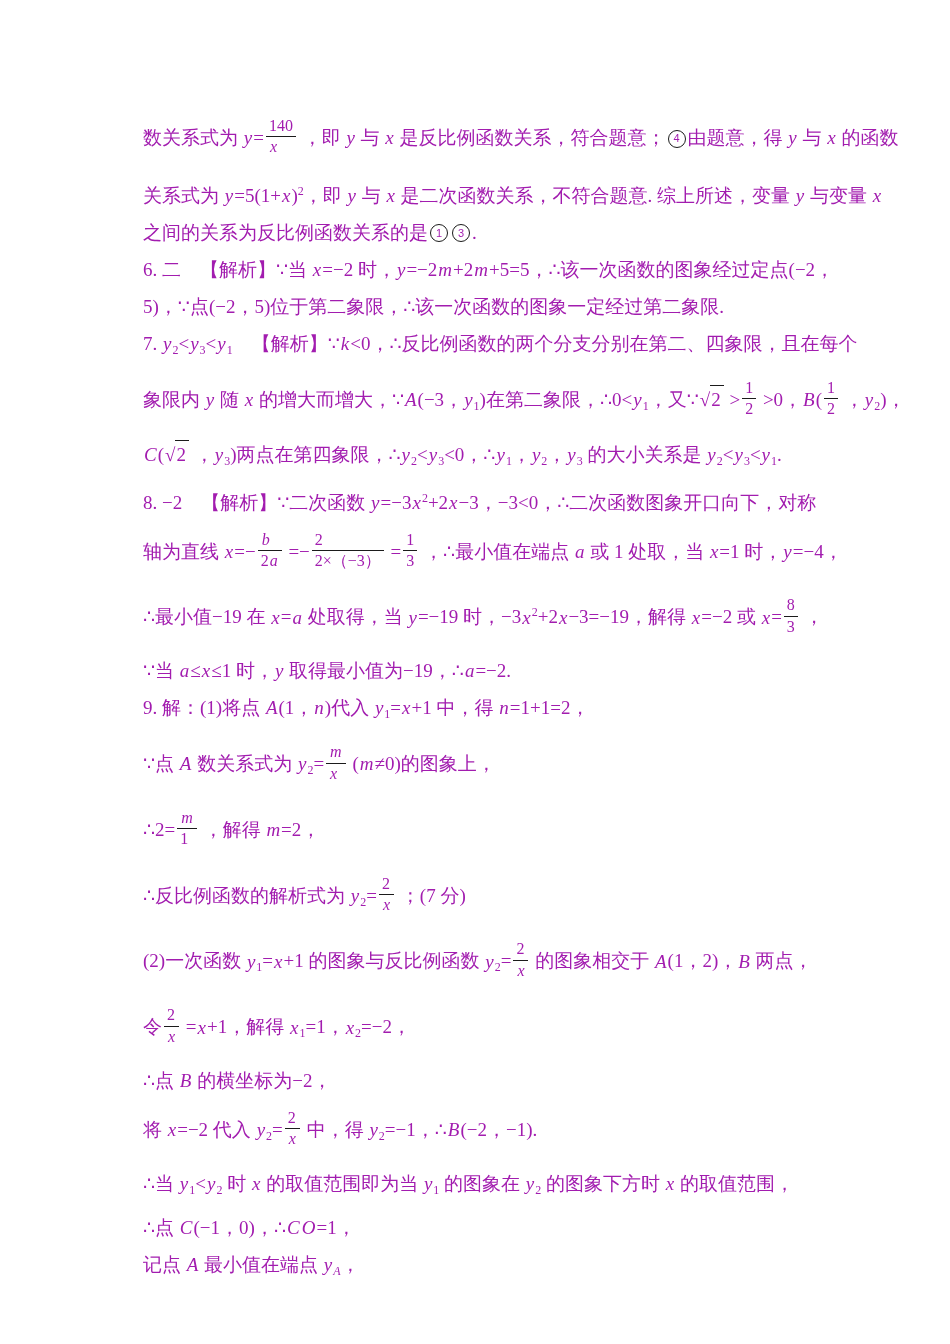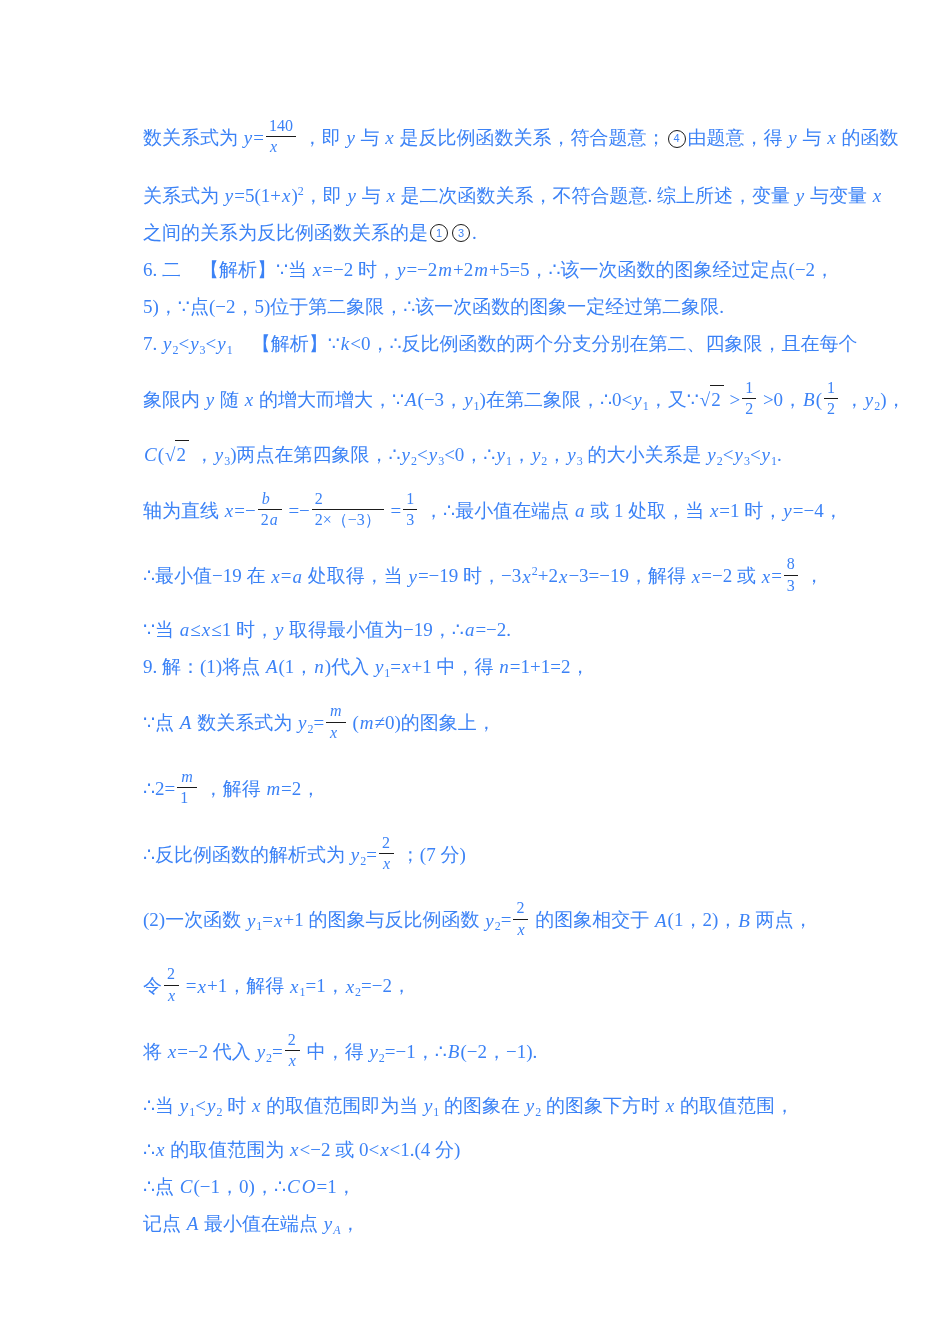--- a/index.html
+++ b/index.html
@@ -1,20 +1,20 @@
 <!DOCTYPE html>
 <html><head>
 <meta charset="utf-8">
 <style>
   html,body{margin:0;padding:0;background:#e8e8e8;}
   .page{
     position:relative;
     width:950px;height:1344px;
     background:#ffffff;
-    color:#3b82f6;
+    color:#a21caf;
     font-family:"Liberation Serif","DejaVu Serif","DejaVu Sans",serif;
     overflow:hidden;
     margin:0 auto;
   }
   .content{
     position:absolute;
     left:143px;top:112px;
     width:730px;
   }
   .doc-line{
@@ -58,28 +58,29 @@
 <div class="page">
   <div class="content" id="doc">
       <div class="doc-line"><span class="t">数关系式为 </span><span class="v">y</span><span class="t">=</span><span class="fr"><span class="fn"><span class="t">140</span></span><span class="fd"><span class="v">x</span></span></span><span class="t"> ，即 </span><span class="v">y</span><span class="t"> 与 </span><span class="v">x</span><span class="t"> 是反比例函数关系，符合题意；</span><span class="ci">4</span><span class="t">由题意，得 </span><span class="v">y</span><span class="t"> 与 </span><span class="v">x</span><span class="t"> 的函数</span></div>
       <div class="doc-line"><span class="t">关系式为 </span><span class="v">y</span><span class="t">=5(1+</span><span class="v">x</span><span class="t">)</span><span class="sp">2</span><span class="t">，即 </span><span class="v">y</span><span class="t"> 与 </span><span class="v">x</span><span class="t"> 是二次函数关系，不符合题意. 综上所述，变量 </span><span class="v">y</span><span class="t"> 与变量 </span><span class="v">x</span></div>
       <div class="doc-line"><span class="t">之间的关系为反比例函数关系的是</span><span class="ci">1</span><span class="ci">3</span><span class="t">.</span></div>
       <div class="doc-line"><span class="t">6. 二　【解析】∵当 </span><span class="v">x</span><span class="t">=−2 时，</span><span class="v">y</span><span class="t">=−2</span><span class="v">m</span><span class="t">+2</span><span class="v">m</span><span class="t">+5=5，∴该一次函数的图象经过定点(−2，</span></div>
       <div class="doc-line"><span class="t">5)，∵点(−2，5)位于第二象限，∴该一次函数的图象一定经过第二象限.</span></div>
       <div class="doc-line"><span class="t">7. </span><span class="v">y</span><span class="sb">2</span><span class="t">&lt;</span><span class="v">y</span><span class="sb">3</span><span class="t">&lt;</span><span class="v">y</span><span class="sb">1</span><span class="t">　【解析】∵</span><span class="v">k</span><span class="t">&lt;0，∴反比例函数的两个分支分别在第二、四象限，且在每个</span></div>
       <div class="doc-line"><span class="t">象限内 </span><span class="v">y</span><span class="t"> 随 </span><span class="v">x</span><span class="t"> 的增大而增大，∵</span><span class="v">A</span><span class="t">(−3，</span><span class="v">y</span><span class="sb">1</span><span class="t">)在第二象限，∴0&lt;</span><span class="v">y</span><span class="sb">1</span><span class="t">，又∵</span><span class="sq"><span class="sqs">√</span><span class="sqb">2</span></span><span class="t"> &gt;</span><span class="fr"><span class="fn"><span class="t">1</span></span><span class="fd"><span class="t">2</span></span></span><span class="t"> &gt;0，</span><span class="v">B</span><span class="t">(</span><span class="fr"><span class="fn"><span class="t">1</span></span><span class="fd"><span class="t">2</span></span></span><span class="t"> ，</span><span class="v">y</span><span class="sb">2</span><span class="t">)，</span></div>
       <div class="doc-line"><span class="v">C</span><span class="t">(</span><span class="sq"><span class="sqs">√</span><span class="sqb">2</span></span><span class="t"> ，</span><span class="v">y</span><span class="sb">3</span><span class="t">)两点在第四象限，∴</span><span class="v">y</span><span class="sb">2</span><span class="t">&lt;</span><span class="v">y</span><span class="sb">3</span><span class="t">&lt;0，∴</span><span class="v">y</span><span class="sb">1</span><span class="t">，</span><span class="v">y</span><span class="sb">2</span><span class="t">，</span><span class="v">y</span><span class="sb">3</span><span class="t"> 的大小关系是 </span><span class="v">y</span><span class="sb">2</span><span class="t">&lt;</span><span class="v">y</span><span class="sb">3</span><span class="t">&lt;</span><span class="v">y</span><span class="sb">1</span><span class="t">.</span></div>
+      <div class="doc-line"><span class="t">8. −2　【解析】∵二次函数 </span><span class="v">y</span><span class="t">=−3</span><span class="v">x</span><span class="sp">2</span><span class="t">+2</span><span class="v">x</span><span class="t">−3，−3&lt;0，∴二次函数图象开口向下，对称</span></div>
       <div class="doc-line"><span class="t">轴为直线 </span><span class="v">x</span><span class="t">=−</span><span class="fr"><span class="fn"><span class="v">b</span></span><span class="fd"><span class="t">2</span><span class="v">a</span></span></span><span class="t"> =−</span><span class="fr"><span class="fn"><span class="t">2</span></span><span class="fd"><span class="t">2×（−3）</span></span></span><span class="t"> =</span><span class="fr"><span class="fn"><span class="t">1</span></span><span class="fd"><span class="t">3</span></span></span><span class="t"> ，∴最小值在端点 </span><span class="v">a</span><span class="t"> 或 1 处取，当 </span><span class="v">x</span><span class="t">=1 时，</span><span class="v">y</span><span class="t">=−4，</span></div>
       <div class="doc-line"><span class="t">∴最小值−19 在 </span><span class="v">x</span><span class="t">=</span><span class="v">a</span><span class="t"> 处取得，当 </span><span class="v">y</span><span class="t">=−19 时，−3</span><span class="v">x</span><span class="sp">2</span><span class="t">+2</span><span class="v">x</span><span class="t">−3=−19，解得 </span><span class="v">x</span><span class="t">=−2 或 </span><span class="v">x</span><span class="t">=</span><span class="fr"><span class="fn"><span class="t">8</span></span><span class="fd"><span class="t">3</span></span></span><span class="t"> ，</span></div>
       <div class="doc-line"><span class="t">∵当 </span><span class="v">a</span><span class="t">≤</span><span class="v">x</span><span class="t">≤1 时，</span><span class="v">y</span><span class="t"> 取得最小值为−19，∴</span><span class="v">a</span><span class="t">=−2.</span></div>
       <div class="doc-line"><span class="t">9. 解：(1)将点 </span><span class="v">A</span><span class="t">(1，</span><span class="v">n</span><span class="t">)代入 </span><span class="v">y</span><span class="sb">1</span><span class="t">=</span><span class="v">x</span><span class="t">+1 中，得 </span><span class="v">n</span><span class="t">=1+1=2，</span></div>
       <div class="doc-line"><span class="t">∵点 </span><span class="v">A</span><span class="t"> 数关系式为 </span><span class="v">y</span><span class="sb">2</span><span class="t">=</span><span class="fr"><span class="fn"><span class="v">m</span></span><span class="fd"><span class="v">x</span></span></span><span class="t"> (</span><span class="v">m</span><span class="t">≠0)的图象上，</span></div>
       <div class="doc-line"><span class="t">∴2=</span><span class="fr"><span class="fn"><span class="v">m</span></span><span class="fd"><span class="t">1</span></span></span><span class="t"> ，解得 </span><span class="v">m</span><span class="t">=2，</span></div>
       <div class="doc-line"><span class="t">∴反比例函数的解析式为 </span><span class="v">y</span><span class="sb">2</span><span class="t">=</span><span class="fr"><span class="fn"><span class="t">2</span></span><span class="fd"><span class="v">x</span></span></span><span class="t"> ；(7 分)</span></div>
       <div class="doc-line"><span class="t">(2)一次函数 </span><span class="v">y</span><span class="sb">1</span><span class="t">=</span><span class="v">x</span><span class="t">+1 的图象与反比例函数 </span><span class="v">y</span><span class="sb">2</span><span class="t">=</span><span class="fr"><span class="fn"><span class="t">2</span></span><span class="fd"><span class="v">x</span></span></span><span class="t"> 的图象相交于 </span><span class="v">A</span><span class="t">(1，2)，</span><span class="v">B</span><span class="t"> 两点，</span></div>
       <div class="doc-line"><span class="t">令</span><span class="fr"><span class="fn"><span class="t">2</span></span><span class="fd"><span class="v">x</span></span></span><span class="t"> =</span><span class="v">x</span><span class="t">+1，解得 </span><span class="v">x</span><span class="sb">1</span><span class="t">=1，</span><span class="v">x</span><span class="sb">2</span><span class="t">=−2，</span></div>
+      <div class="doc-line"><span class="t">∴点 </span><span class="v">B</span><span class="t"> 的横坐标为−2，</span></div>
       <div class="doc-line"><span class="t">将 </span><span class="v">x</span><span class="t">=−2 代入 </span><span class="v">y</span><span class="sb">2</span><span class="t">=</span><span class="fr"><span class="fn"><span class="t">2</span></span><span class="fd"><span class="v">x</span></span></span><span class="t"> 中，得 </span><span class="v">y</span><span class="sb">2</span><span class="t">=−1，∴</span><span class="v">B</span><span class="t">(−2，−1).</span></div>
       <div class="doc-line"><span class="t">∴当 </span><span class="v">y</span><span class="sb">1</span><span class="t">&lt;</span><span class="v">y</span><span class="sb">2</span><span class="t"> 时 </span><span class="v">x</span><span class="t"> 的取值范围即为当 </span><span class="v">y</span><span class="sb">1</span><span class="t"> 的图象在 </span><span class="v">y</span><span class="sb">2</span><span class="t"> 的图象下方时 </span><span class="v">x</span><span class="t"> 的取值范围，</span></div>
-      <div class="doc-line"><span class="t">∴</span><span class="v">x</span><span class="t"> 的取值范围为 </span><span class="v">x</span><span class="t">&lt;−2 或 0&lt;</span><span class="v">x</span><span class="t">&lt;1.(4 分)</span></div>
       <div class="doc-line"><span class="t">∴点 </span><span class="v">C</span><span class="t">(−1，0)，∴</span><span class="v">C</span><span class="v">O</span><span class="t">=1，</span></div>
       <div class="doc-line"><span class="t">记点 </span><span class="v">A</span><span class="t"> 最小值在端点 </span><span class="v">y</span><span class="sb it">A</span><span class="t">，</span></div>
     </div>
 </div>
 
 </body></html>

